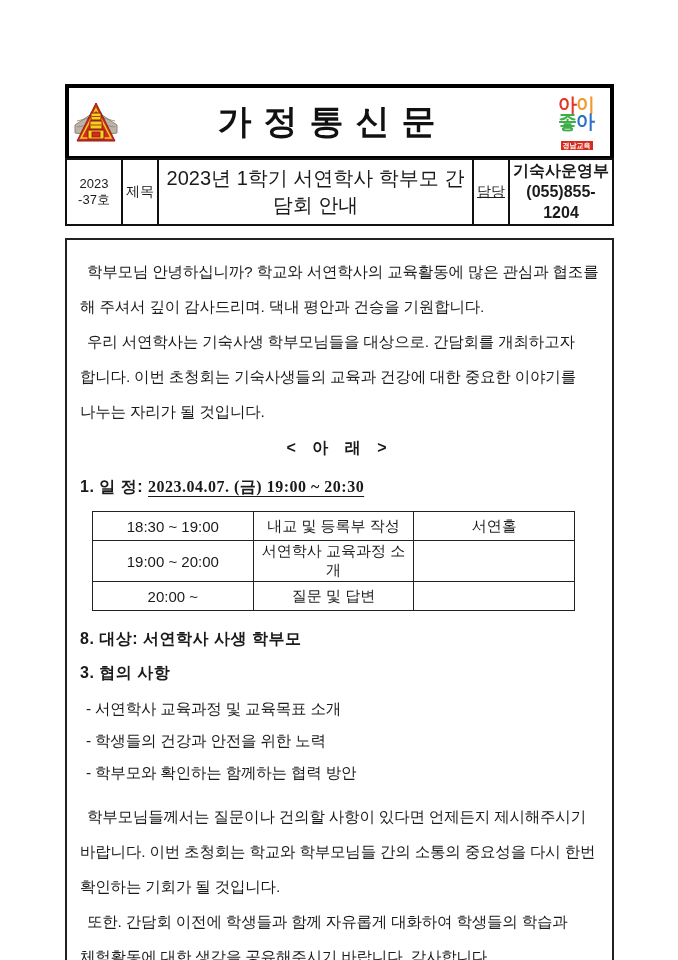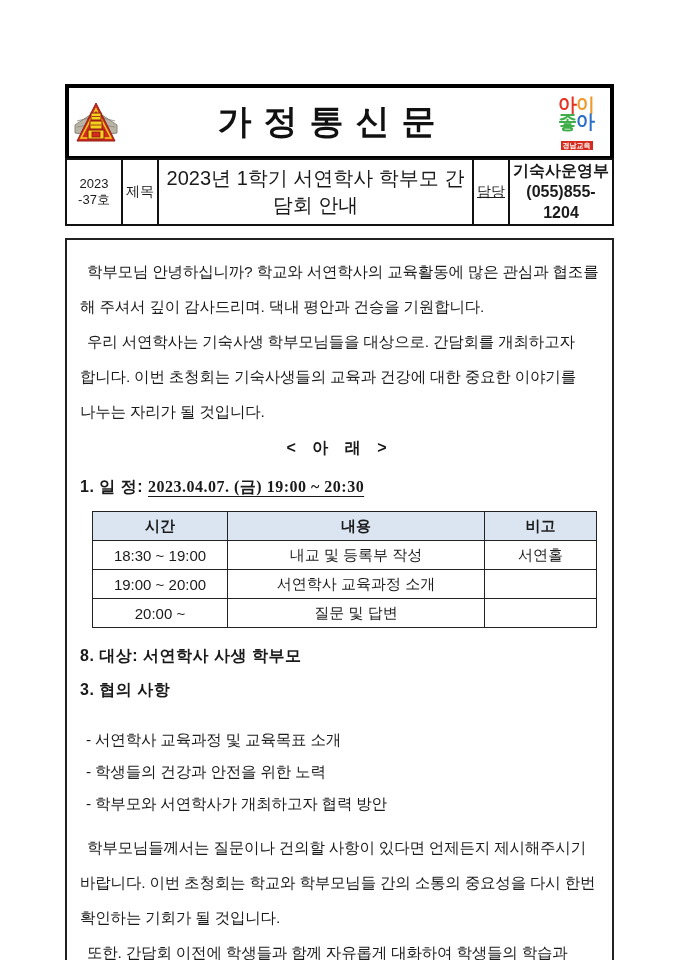--- a/index.html
+++ b/index.html
@@ -30,21 +30,21 @@
   .para{font-size:15.5px;line-height:35px;text-indent:7px;margin:0;letter-spacing:-0.2px;word-break:keep-all;}
   .below-head{text-align:center;font-size:16px;font-weight:600;letter-spacing:6px;margin:4px 0 8px 0;line-height:30px;}
   .num-item{font-size:16px;font-weight:700;line-height:32px;margin:2px 0;letter-spacing:0.5px;}
   .date-underline{font-weight:600;text-decoration:underline;text-underline-offset:4px;font-family:Liberation Serif, serif;}
 
   .schedule{border-collapse:collapse;margin:8px 0 12px 12px;width:483px;table-layout:fixed;}
   .schedule th{background:#dbe5f1;font-weight:600;}
   .schedule th,.schedule td{border:1.5px solid #222;font-size:15px;text-align:center;height:26px;padding:1px 4px;}
   .col-time{width:126px;} .col-desc{width:248px;} .col-note{width:103px;}
 
-  .dash-list{margin:18px 0 10px 6px;padding:0;list-style:none;}
+  .dash-list{margin:4px 0 10px 6px;padding:0;list-style:none;}
   .dash-list li{font-size:15.5px;line-height:32px;letter-spacing:-0.2px;}
 </style>
 </head>
 <body>
 
 <div class="doc">
 
   <div class="banner">
     <svg class="emblem" viewBox="0 0 46 42">
 
@@ -95,25 +95,20 @@
   <div class="content">
     <p class="para">학부모님 안녕하십니까? 학교와 서연학사의 교육활동에 많은 관심과 협조를 해 주셔서 깊이 감사드리며. 댁내 평안과 건승을 기원합니다.</p>
     <p class="para">우리 서연학사는 기숙사생 학부모님들을 대상으로. 간담회를 개최하고자 합니다. 이번 초청회는 기숙사생들의 교육과 건강에 대한 중요한 이야기를 나누는 자리가 될 것입니다.</p>
 
     <div class="below-head">&lt; 아  래 &gt;</div>
 
     <div class="num-item"><span>1. 일 정: </span><span class="date-underline">2023.04.07. (금) 19:00 ~ 20:30</span></div>
 
     <table class="schedule">
       <tbody>
-          <tr>
-        <th class="col-time">시간</th>
-        <th class="col-desc">내용</th>
-        <th class="col-note">비고</th>
-      </tr>
       <tr>
         <td>18:30 ~ 19:00</td>
         <td>내교 및 등록부 작성</td>
         <td>서연홀</td>
       </tr>
       <tr>
         <td>19:00 ~ 20:00</td>
         <td>서연학사 교육과정 소개</td>
         <td></td>
       </tr>
@@ -124,20 +119,20 @@
       </tr>
     </tbody>
       </table>
 
     <div class="num-item">8. 대상: 서연학사 사생 학부모</div>
     <div class="num-item">3. 협의 사항</div>
 
     <ul class="dash-list">
       <li>- 서연학사 교육과정 및 교육목표 소개</li>
       <li>- 학생들의 건강과 안전을 위한 노력</li>
-      <li>- 학부모와 서연학사가 개최하고자 협력 방안</li>
+      <li>- 학부모와 확인하는 함께하는 협력 방안</li>
     </ul>
 
     <p class="para">학부모님들께서는 질문이나 건의할 사항이 있다면 언제든지 제시해주시기 바랍니다. 이번 초청회는 학교와 학부모님들 간의 소통의 중요성을 다시 한번 확인하는 기회가 될 것입니다.</p>
     <p class="para">또한. 간담회 이전에 학생들과 함께 자유롭게 대화하여 학생들의 학습과 체험활동에 대한 생각을 공유해주시기 바랍니다. 감사합니다.</p>
 
   </div>
 </div>
 
 </body></html>

